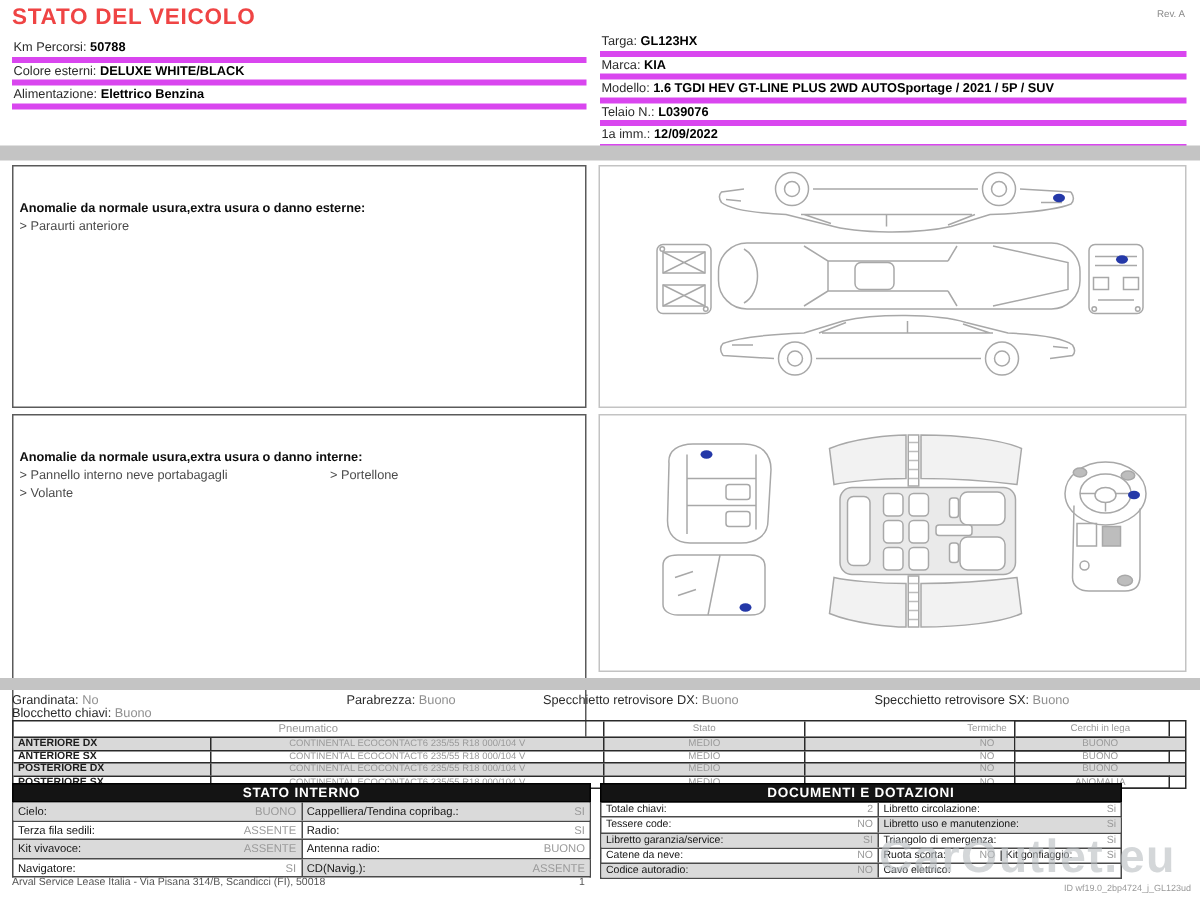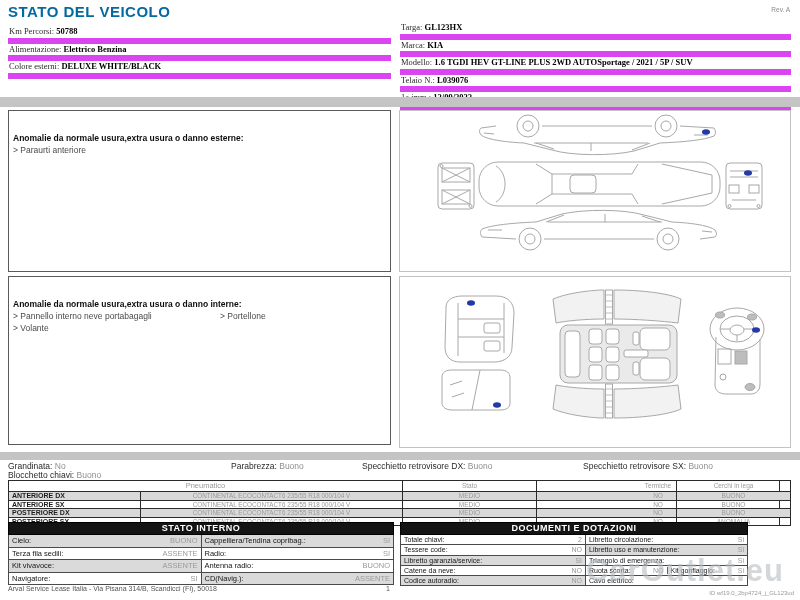--- a/index.html
+++ b/index.html
@@ -1,37 +1,37 @@
 <!DOCTYPE html>
 <html><head>
 <meta charset="utf-8">
 <style>
   html,body{margin:0;padding:0;background:#e9e9e9;}
   #page{position:relative;width:800px;height:600px;background:#ffffff;overflow:hidden;
         font-family:"Liberation Sans","DejaVu Sans",sans-serif;color:#1c1c1c;}
 
   
-  #title{position:absolute;left:8px;top:3px;font-size:15px;font-weight:bold;color:#0369a1;letter-spacing:.5px;}
+  #title{position:absolute;left:8px;top:3px;font-size:15px;font-weight:bold;color:#ef4444;letter-spacing:.5px;}
   #rev{position:absolute;right:10px;top:6px;font-size:6.5px;color:#8a8a8a;}
   .kv-block{position:absolute;}
   #veh-left{left:8px;top:26px;width:383px;}
   #veh-right{left:400px;top:22px;width:391px;}
-  .kv-row{border-bottom:6px solid #d946ef;padding:1px 0 1px 1px;font-size:8.5px;line-height:9.5px;font-family:Liberation Serif, serif;}
+  .kv-row{border-bottom:4px solid #d946ef;padding:1px 0 1px 1px;font-size:8.5px;line-height:9.5px;}
   .kv-label{color:#2a2a2a;}
   .kv-value{font-weight:bold;color:#000;}
 
   
   .bar{position:absolute;left:0;width:800px;background:#c4c4c4;}
   #bar1{top:97px;height:10px;}
   #bar2{top:452px;height:8px;}
 
   
   .anom-box{position:absolute;left:8px;width:383px;border:1px solid #5a5a5a;box-sizing:border-box;padding:2px 4px;}
   #ext-anom{top:110px;height:162px;}
-  #int-anom{top:276px;height:169px;}
+  #int-anom{top:276px;height:224px;}
   .anom-title{font-weight:bold;font-size:8.5px;color:#0e0e0e;margin-top:20px;}
   .anom-item{font-size:8.5px;color:#4a4a4a;margin-top:3px;line-height:9px;}
   .anom-item::before{content:"> ";}
   .anom-cols{display:flex;}
   .anom-col1{width:195px;}
   .anom-col2{flex:1;padding-left:12px;}
 
   
   .diag-box{position:absolute;left:399px;width:392px;border:1px solid #c3c3c3;box-sizing:border-box;background:#fff;}
   #ext-diag{top:110px;height:162px;}
@@ -91,26 +91,26 @@
 
   <div id="title">STATO DEL VEICOLO</div>
   <div id="rev">Rev. A</div>
 
   <div id="veh-left" class="kv-block">
     <div class="kv-row">
       <span class="kv-label">Km Percorsi:</span>
       <span class="kv-value">50788</span>
     </div>
     <div class="kv-row">
+      <span class="kv-label">Colore esterni:</span>
+      <span class="kv-value">DELUXE WHITE/BLACK</span>
+    </div>
+    <div class="kv-row">
       <span class="kv-label">Alimentazione:</span>
       <span class="kv-value">Elettrico Benzina</span>
-    </div>
-    <div class="kv-row">
-      <span class="kv-label">Colore esterni:</span>
-      <span class="kv-value">DELUXE WHITE/BLACK</span>
     </div>
   </div>
 
   <div id="veh-right" class="kv-block">
     <div class="kv-row">
       <span class="kv-label">Targa:</span>
       <span class="kv-value">GL123HX</span>
     </div>
     <div class="kv-row">
       <span class="kv-label">Marca:</span>

